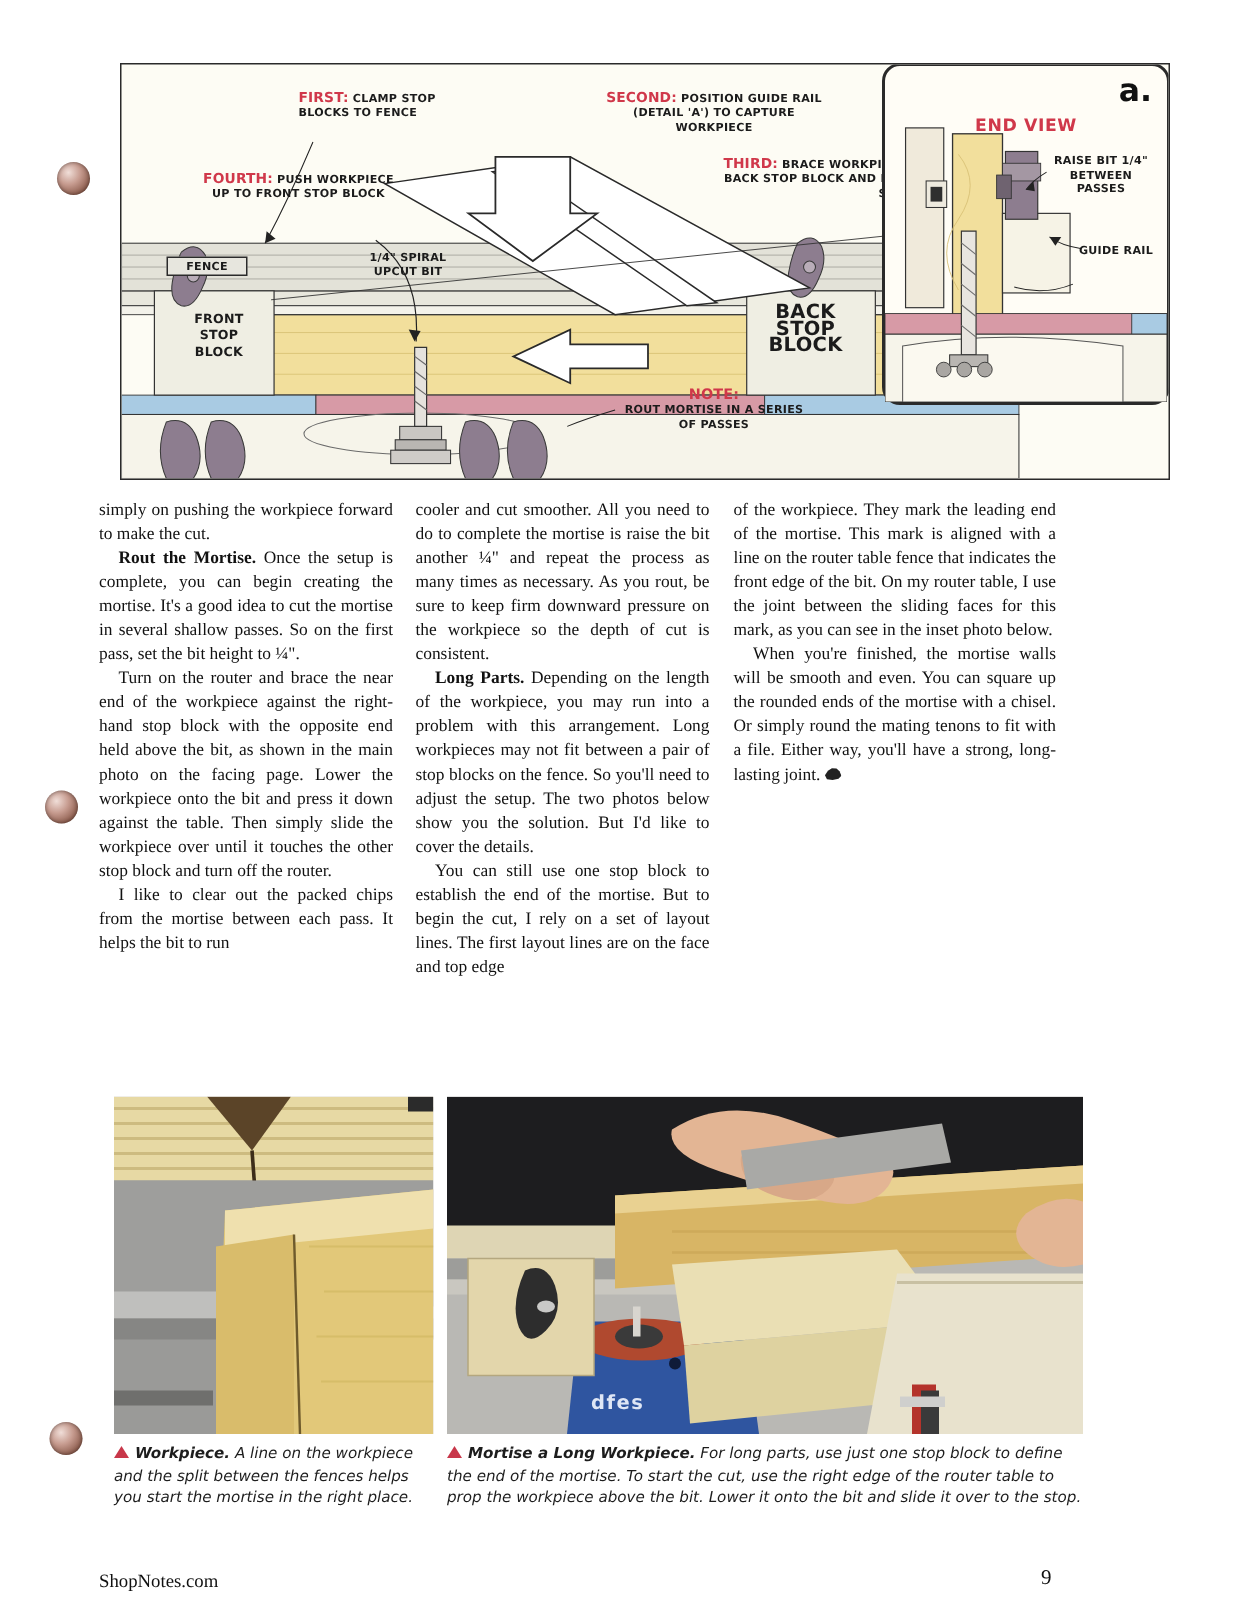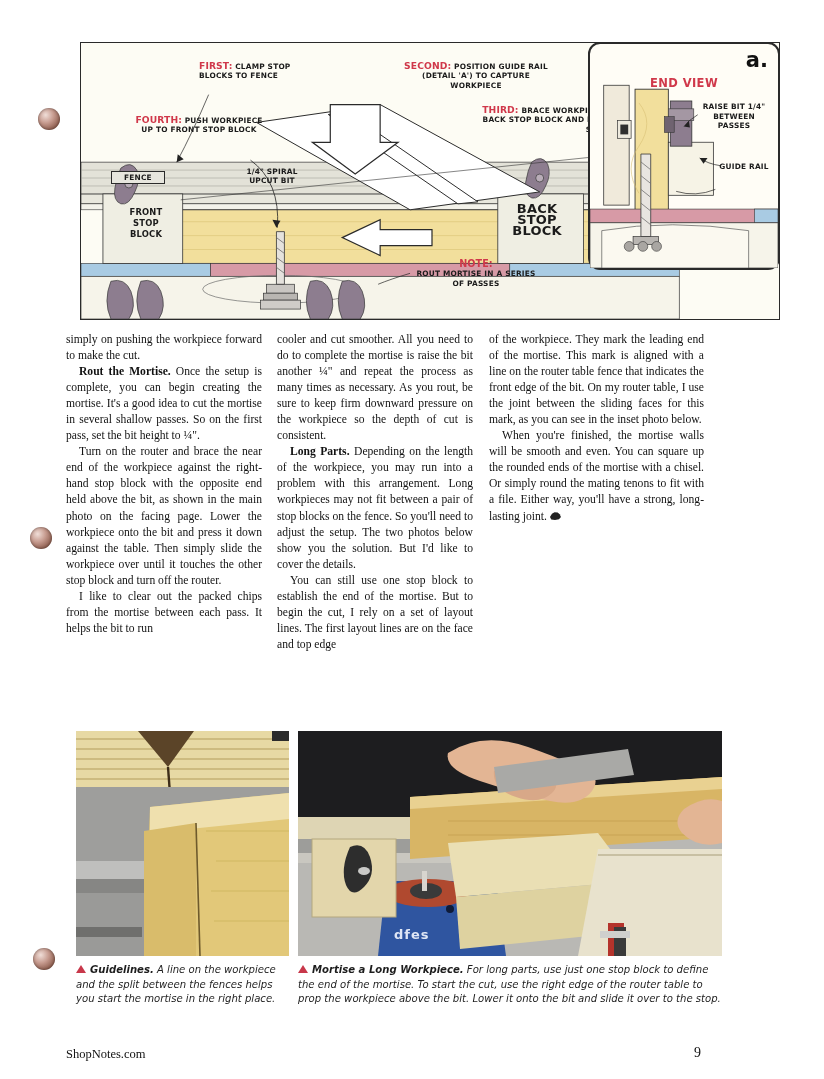--- a/index.html
+++ b/index.html
@@ -302,21 +302,21 @@
 
     <rect x="310" y="192" width="16" height="33" fill="#b4332b"></rect>
     <rect x="316" y="196" width="12" height="29" fill="#3a3a3a"></rect>
     <rect x="302" y="200" width="30" height="7" fill="#cfcfcd"></rect>
 
     <rect x="124" y="140" width="5" height="20" fill="#d8d5cf"></rect>
   </svg>
 </div>
 
 <div class="caption" id="caption-left">
-  <span class="tri"></span><b>Guidelines.</b><span> A line on the workpiece and the split between the fences helps you start the mortise in the right place.</span>
+  <span class="tri"></span><b>Workpiece.</b><span> A line on the workpiece and the split between the fences helps you start the mortise in the right place.</span>
 </div>
 
 <div class="caption" id="caption-right">
   <span class="tri"></span><b>Mortise a Long Workpiece.</b><span> For long parts, use just one stop block to define the end of the mortise. To start the cut, use the right edge of the router table to prop the workpiece above the bit. Lower it onto the bit and slide it over to the stop.</span>
 </div>
 
 <div id="footer-site">ShopNotes.com</div>
 <div id="footer-page">9</div>
 
 </body></html>

